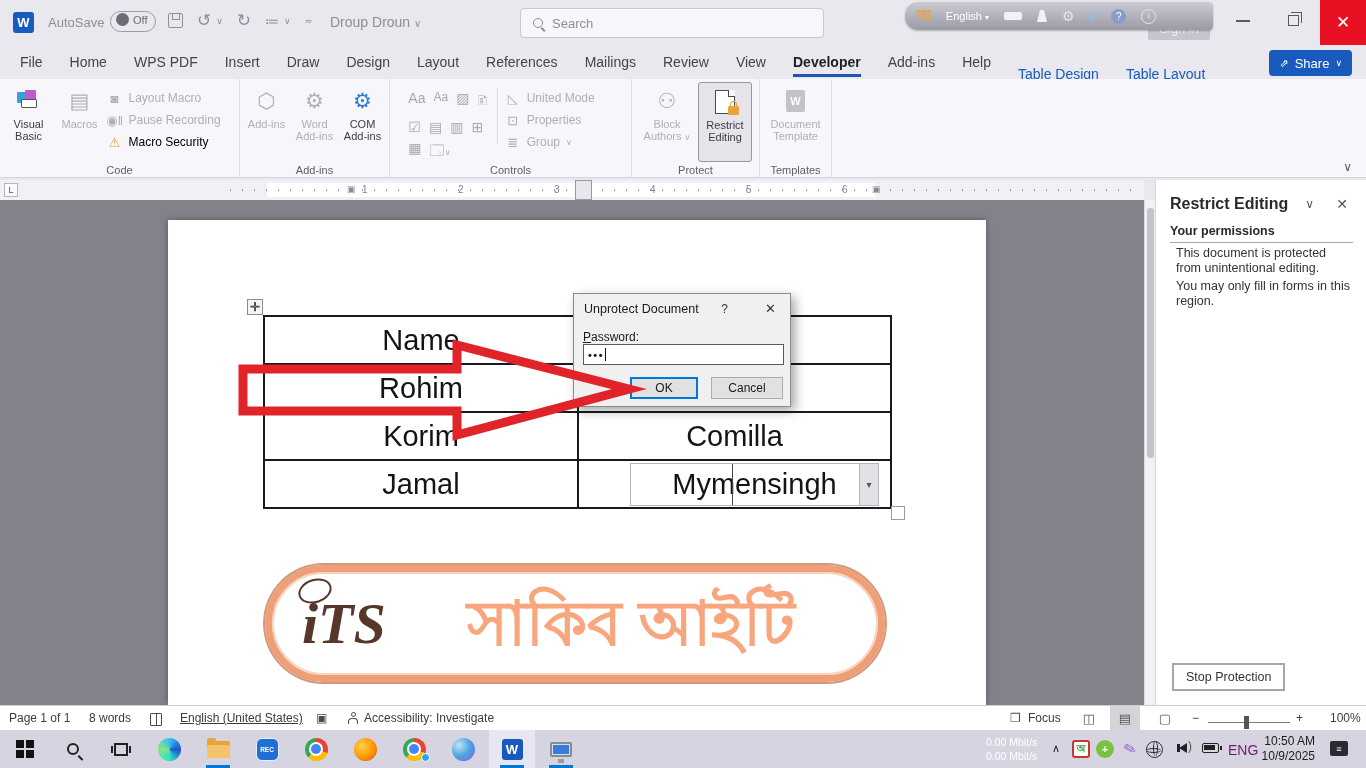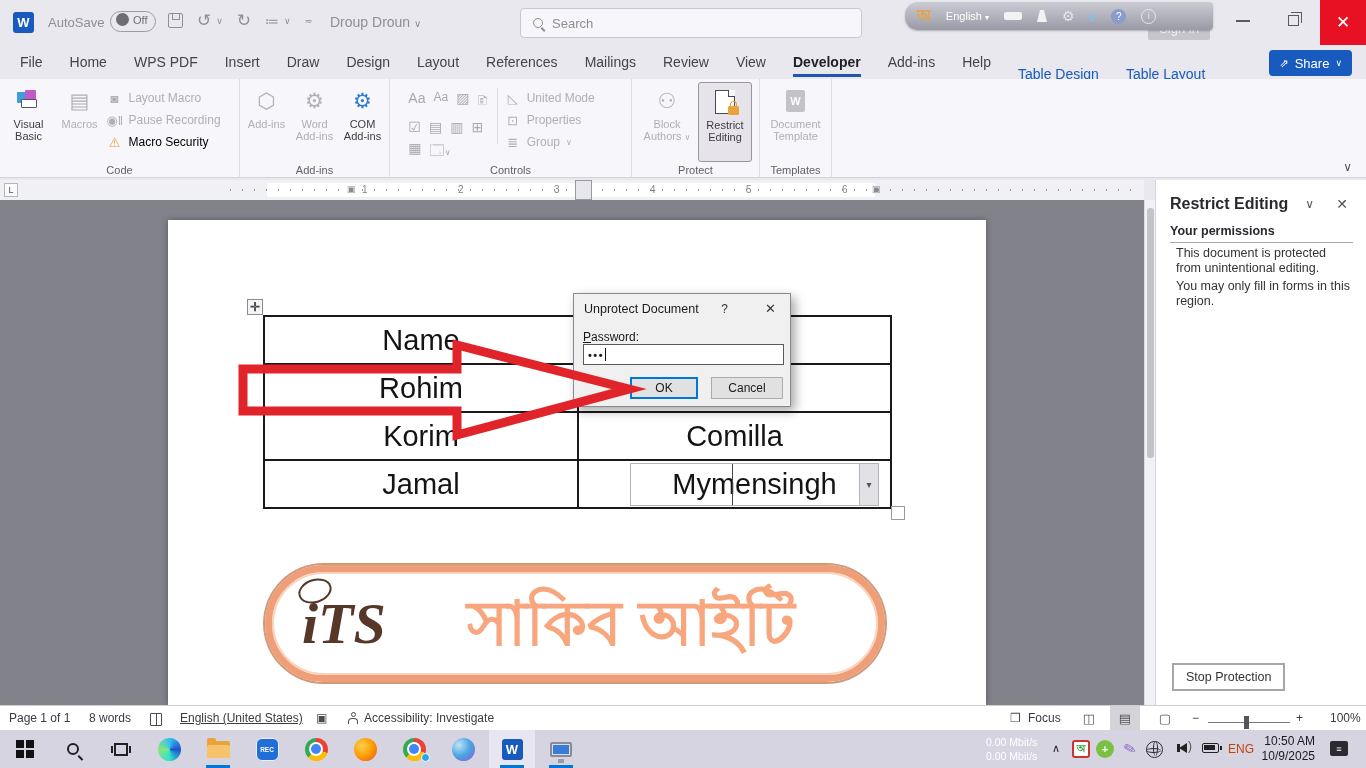--- a/index.html
+++ b/index.html
@@ -13,21 +13,21 @@
   .autosave-label { position:absolute; left:48px; top:15px; font-size:13px; color:#8f8e96; }
   .autosave-pill { position:absolute; left:110px; top:11px; width:46px; height:21px; border:1px solid #9b9aa2; border-radius:11px; display:flex; align-items:flex-end; padding:5px 5px; gap:4px; background:#e9e8ee; }
   .autosave-knob { width:13px; height:13px; border-radius:50%; background:#6e6d75; }
   .autosave-state { font-size:11px; color:#6e6d75; }
   .qat { position:absolute; left:168px; top:10px; display:flex; align-items:center; gap:14px; color:#8f8e96; font-size:17px; }
   .qat .chev { font-size:9px; margin-left:-9px; color:#8f8e96; }
   .floppy { width:15px; height:15px; border:1.7px solid #8f8e96; border-radius:2px; position:relative; }
   .floppy:before { content:""; position:absolute; left:3px; top:0; width:6px; height:5px; border:1.5px solid #8f8e96; border-top:none; }
   .doc-menu { position:absolute; left:330px; top:14px; font-size:14px; color:#8f8e96; }
   .doc-menu .chev { font-size:10px; }
-  .searchbox { position:absolute; left:520px; top:8px; width:342px; height:30px; background:#f7f6fa; border:1px solid #c9c8d2; border-radius:4px; display:flex; align-items:center; padding-left:12px; gap:9px; }
+  .searchbox { position:absolute; left:520px; top:8px; width:304px; height:30px; background:#f7f6fa; border:1px solid #c9c8d2; border-radius:4px; display:flex; align-items:center; padding-left:12px; gap:9px; }
   .mag { width:10px; height:10px; border:1.6px solid #8f8e96; border-radius:50%; position:relative; flex:0 0 auto; }
   .mag:after { content:""; position:absolute; left:8px; top:8px; width:5px; height:1.6px; background:#8f8e96; transform:rotate(45deg); transform-origin:0 0; }
   .search-text { font-size:13px; color:#8f8e96; }
   .signin { position:absolute; left:1148px; top:16px; width:62px; height:24px; background:#c6c5cd; color:#f2f1f5; font-size:13px; display:flex; align-items:center; justify-content:center; border-radius:2px; }
   .langbar { position:absolute; left:905px; top:2px; width:308px; height:28px; border-radius:13px 4px 4px 13px; background:linear-gradient(#cbcbd4,#9a9aa6); display:flex; align-items:center; gap:15px; padding:0 12px; box-shadow:0 1px 2px rgba(0,0,0,.25); }
   .avro-a { color:#e8a33d; font-size:16px; font-weight:bold; font-family:"DejaVu Sans", sans-serif; }
   .lb-lang { color:#fff; font-size:11px; }
   .lb-lang .chev { font-size:8px; }
   .lb-kbd { width:18px; height:8px; background:#f2f2f4; border-radius:2px; }
   .lb-dress { width:10px; height:12px; background:#f2f2f4; clip-path:polygon(30% 0,70% 0,100% 100%,0 100%); }
@@ -186,21 +186,21 @@
   .feather-ic { left:1121px; width:18px; height:18px; color:#8a63c9; font-size:15px; transform:rotate(-15deg); }
   .globe-ic { left:1146px; width:17px; height:17px; border:1.6px solid #2a2a30; border-radius:50%; position:absolute; top:11px; }
   .globe-ic:before { content:""; position:absolute; left:5.5px; top:-1px; width:3px; height:15px; border-left:1.3px solid #2a2a30; border-right:1.3px solid #2a2a30; border-radius:50%; }
   .globe-ic:after { content:""; position:absolute; left:-1px; top:5.5px; width:15px; height:3px; border-top:1.3px solid #2a2a30; border-bottom:1.3px solid #2a2a30; border-radius:50%; }
   .spk { position:absolute; left:1174px; top:13px; width:0; height:0; border:5px solid transparent; border-right:8px solid #222; }
   .spk:before { content:""; position:absolute; left:-2px; top:-4px; width:3px; height:8px; background:#222; }
   .spk-waves { position:absolute; left:1188px; top:9px; color:#555; font-size:12px; }
   .batt { position:absolute; left:1202px; top:13px; width:17px; height:10px; border:1.6px solid #222; border-radius:2px; }
   .batt:before { content:""; position:absolute; left:1px; top:1px; width:11px; height:5px; background:#222; }
   .batt:after { content:""; position:absolute; right:-4px; top:2px; width:2px; height:4px; background:#222; }
-  .tray-eng { position:absolute; left:1228px; top:12px; font-size:12px; color:#c2410c; }
+  .tray-eng { position:absolute; left:1228px; top:12px; font-size:14px; color:#701a75; }
   .tray-clock { position:absolute; left:1255px; top:4px; width:60px; text-align:right; font-size:12px; line-height:15px; color:#1a1a1a; }
   .notif { position:absolute; left:1330px; top:11px; width:18px; height:15px; background:#2a2a30; border-radius:2px; color:#fff; font-size:9px; display:flex; align-items:center; justify-content:center; }
 </style>
 </head>
 <body>
 
 <div id="app">
 
   <div class="titlebar">
     <div class="appicon">W</div>

